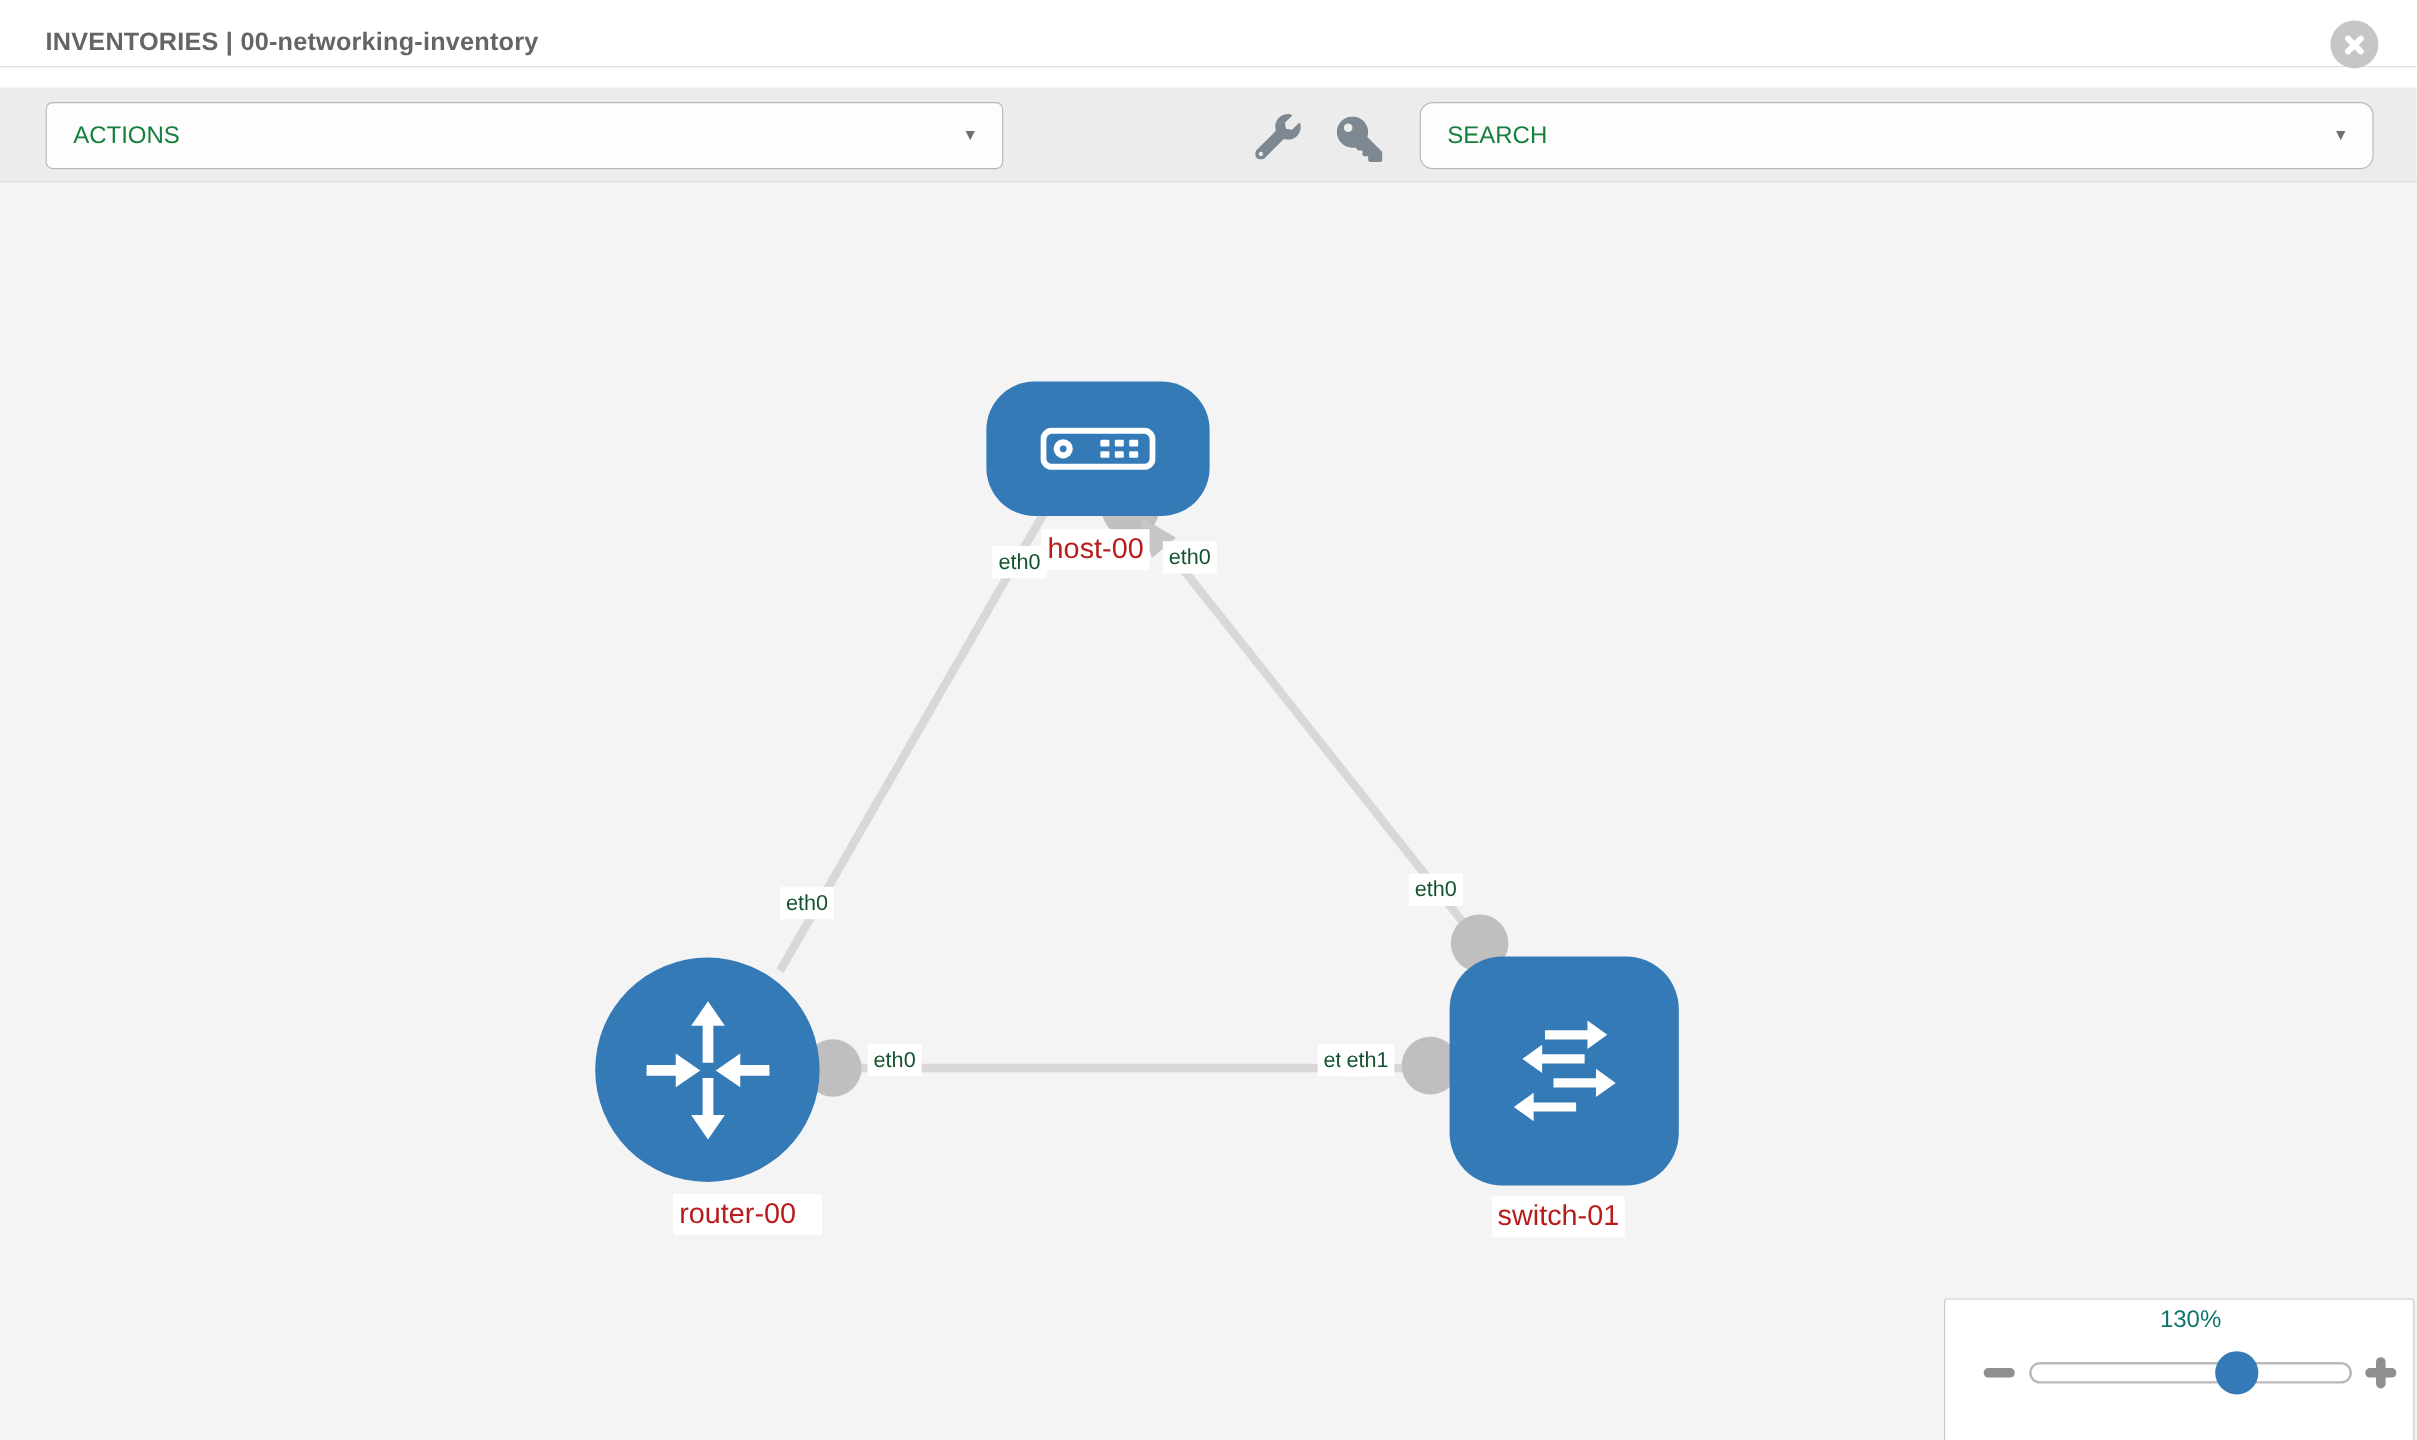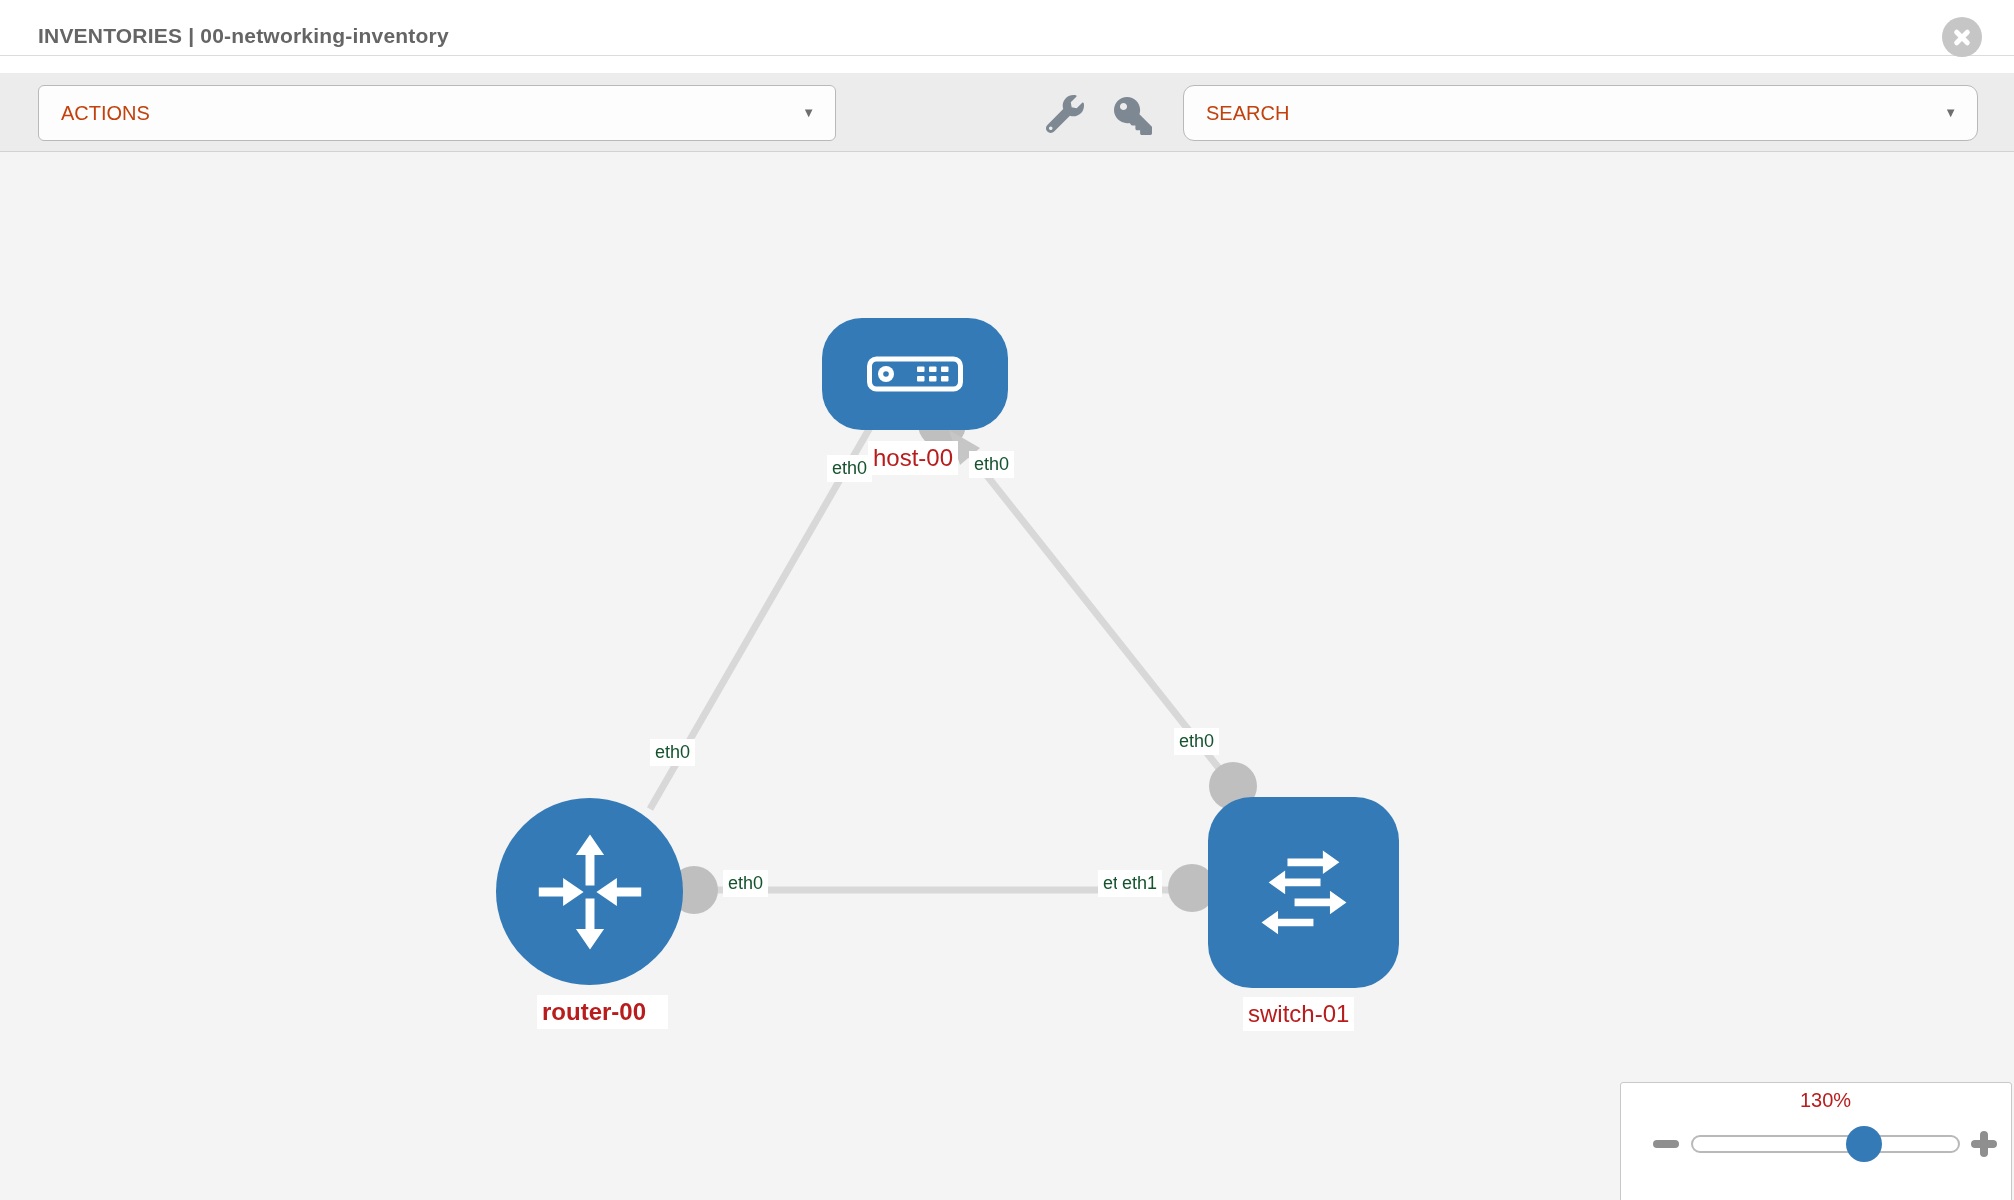--- a/index.html
+++ b/index.html
@@ -18,21 +18,21 @@
     background:#ffffff; border-radius:2.5px; }
   .close-btn .bar.a { transform:rotate(45deg); }
   .close-btn .bar.b { transform:rotate(-45deg); }
 
   
   .toolbar { position:absolute; left:0; top:73px; width:2014px; height:79px;
     background:#ececec; border-bottom:1px solid #d2d2d2; }
   .select-box { position:absolute; top:12px; height:56px; background:#fdfdfd;
     border:1px solid #b9b9b9; border-radius:6px; cursor:pointer; }
   .select-box .sel-label { position:absolute; left:22px; top:0; height:54px; line-height:54px;
-    font-size:20px; color:#c2410c; }
+    font-size:20px; color:#15803d; }
   .select-box .caret { position:absolute; right:20px; top:0; height:54px; line-height:54px;
     font-size:13px; color:#6f6f6f; }
   .actions-box { left:38px; width:798px; }
   .search-box  { left:1183px; width:795px;border-radius:11px; }
   .tool-icon { position:absolute; top:22px; width:38px; height:38px; cursor:pointer; }
   .tool-icon svg { width:100%; height:100%; fill:#7d8893; }
   .wrench { left:1046px; }
   .key    { left:1114px; top:24px; }
 
   
@@ -45,35 +45,35 @@
   .node svg { display:block; }
   .node-host   { left:822px; top:166px; width:186px; height:112px; border-radius:40px; }
   .node-router { left:496px; top:646px; width:187px; height:187px; border-radius:50%; }
   .node-switch { left:1208px; top:645px; width:191px; height:191px; border-radius:44px; }
 
   .chip { position:absolute; background:#ffffff; color:#14532d; white-space:nowrap;
     padding:2px 5px; line-height:1.25; }
   .chip.name { font-size:24px; color:#b91c1c; }
   .chip.iface { font-size:18px; }
   .chip-host   { left:868px; top:289px; }
-  .chip-router { left:537px; top:843px; padding-right:22px;font-weight:bold; }
+  .chip-router { left:561px; top:843px; padding-right:22px; }
   .chip-switch { left:1243px; top:845px; }
   .if-host-left  { left:827px; top:303px; }
   .if-host-right { left:969px; top:299px; }
   .if-link-left  { left:650px; top:587px; }
   .if-link-right { left:1174px; top:576px; }
   .if-mid-left   { left:723px; top:718px; }
   .if-mid-back   { left:1098px; top:718px; z-index:1; }
   .if-mid-front  { left:1117px; top:718px; z-index:2; }
 
   
   .zoom-panel { position:absolute; left:1620px; top:930px; width:392px; height:130px;
     background:#ffffff; border:1px solid #c9c9c9; border-radius:3px; }
   .zoom-level { position:absolute; left:70px; top:6px; width:269px; text-align:center;
-    font-size:20px; color:#b91c1c; }
+    font-size:20px; color:#0f766e; }
   .zoom-minus { position:absolute; left:32px; top:57px; width:26px; height:8px;
     background:#8f8f8f; border-radius:4px; cursor:pointer; }
   .zoom-track { position:absolute; left:70px; top:52px; width:269px; height:18px;
     background:#ffffff; border:2px solid #b9b9b9; border-radius:10px; cursor:pointer; }
   .zoom-thumb { position:absolute; left:225px; top:43px; width:36px; height:36px;
     background:#337ab7; border-radius:50%; cursor:pointer; }
   .zoom-plus { position:absolute; left:350px; top:48px; width:26px; height:26px; cursor:pointer; }
   .zoom-plus::before { content:""; position:absolute; left:0; top:9px; width:26px; height:8px;
     background:#8f8f8f; border-radius:4px; }
   .zoom-plus::after  { content:""; position:absolute; left:9px; top:0; width:8px; height:26px;

